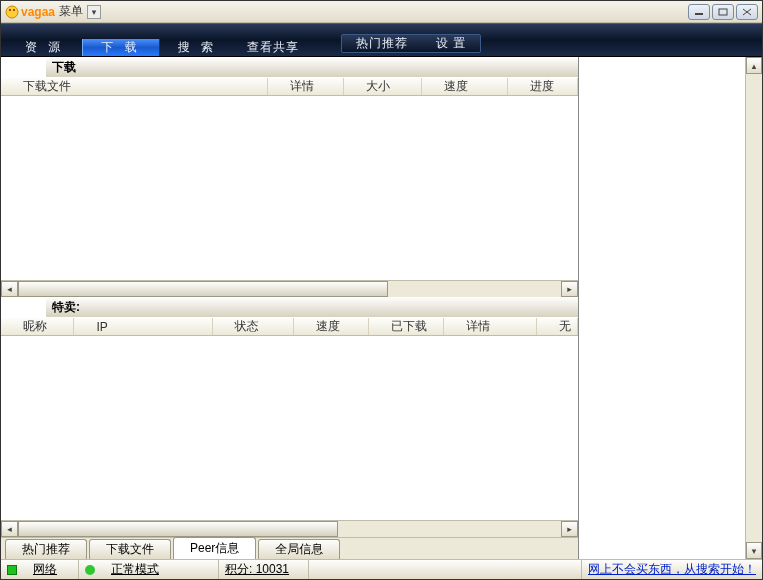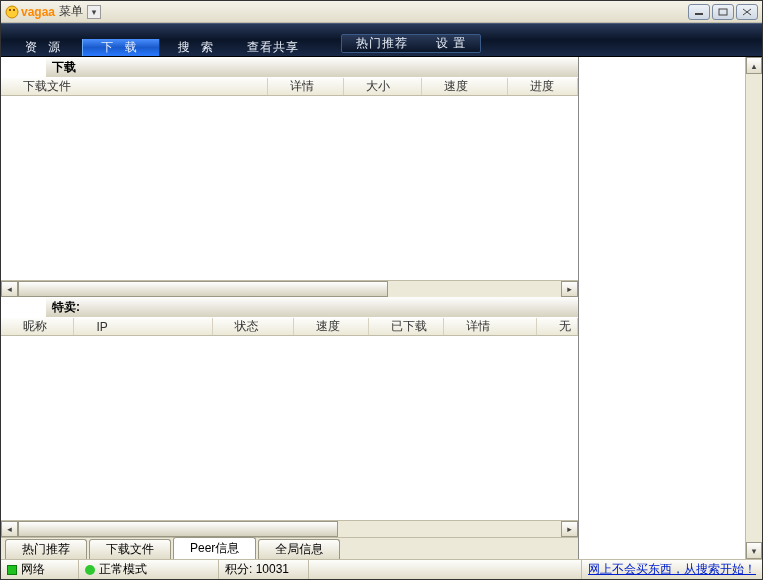--- a/index.html
+++ b/index.html
@@ -38,21 +38,21 @@
 .hscroll { height: 17px; display:flex; background:#ece9d8; border-top:1px solid #c0bca8; }
 .hscroll .arrow { width: 17px; border:1px solid #9a9784; background:linear-gradient(to bottom,#fefefe,#e2ddca); display:flex;align-items:center;justify-content:center;}
 .hscroll .thumb { background: linear-gradient(to bottom,#fefefe,#d6d2bf); border:1px solid #9a9784; }
 .hscroll .track { flex:1; }
 
 .tabs { display:flex; height: 22px; background:#ece9d8; border-top:1px solid #c0bca8; padding-left: 4px; align-items: flex-end;}
 .tab { height: 20px; padding: 0 16px; border:1px solid #9a9784; border-bottom:none; background:linear-gradient(to bottom,#fdfdfb,#e2ddca); margin-right:2px; display:flex;align-items:center; border-radius: 3px 3px 0 0;}
 .tab.active { background:#fff; height: 22px; }
 
 .status { height: 20px; background: linear-gradient(to bottom,#fdfdfb,#e2ddca); border-top:1px solid #c0bca8; display:flex; align-items:center; }
-.status .cell { padding: 0 6px; border-right:1px solid #c0bca8; height:100%; display:flex; align-items:center; gap:4px; }
+.status .cell { padding: 0 6px; border-right:1px solid #c0bca8; height:100%; display:flex; align-items:center; gap:16px;text-decoration:underline; }
 .status .link { color:#0020cc; text-decoration: underline; }
 .net-dot { width:10px; height:10px; background:#20c020; border:1px solid #0a7a0a; }
 .mode-dot { width:10px; height:10px; background:#30c830; border-radius:50%; }
 
 .chev { font-size:9px; color:#444; }
 </style>
 </head>
 <body>
 
 <div class="titlebar">

